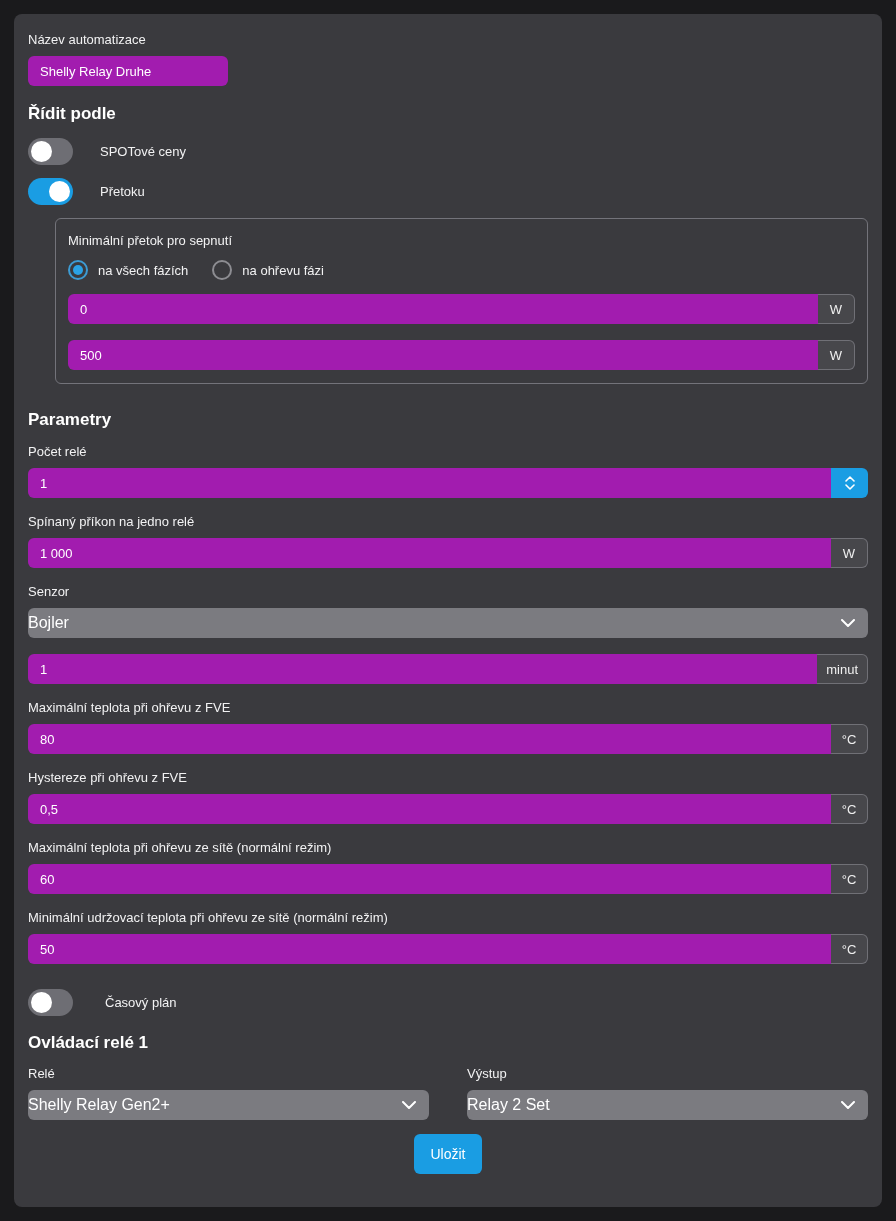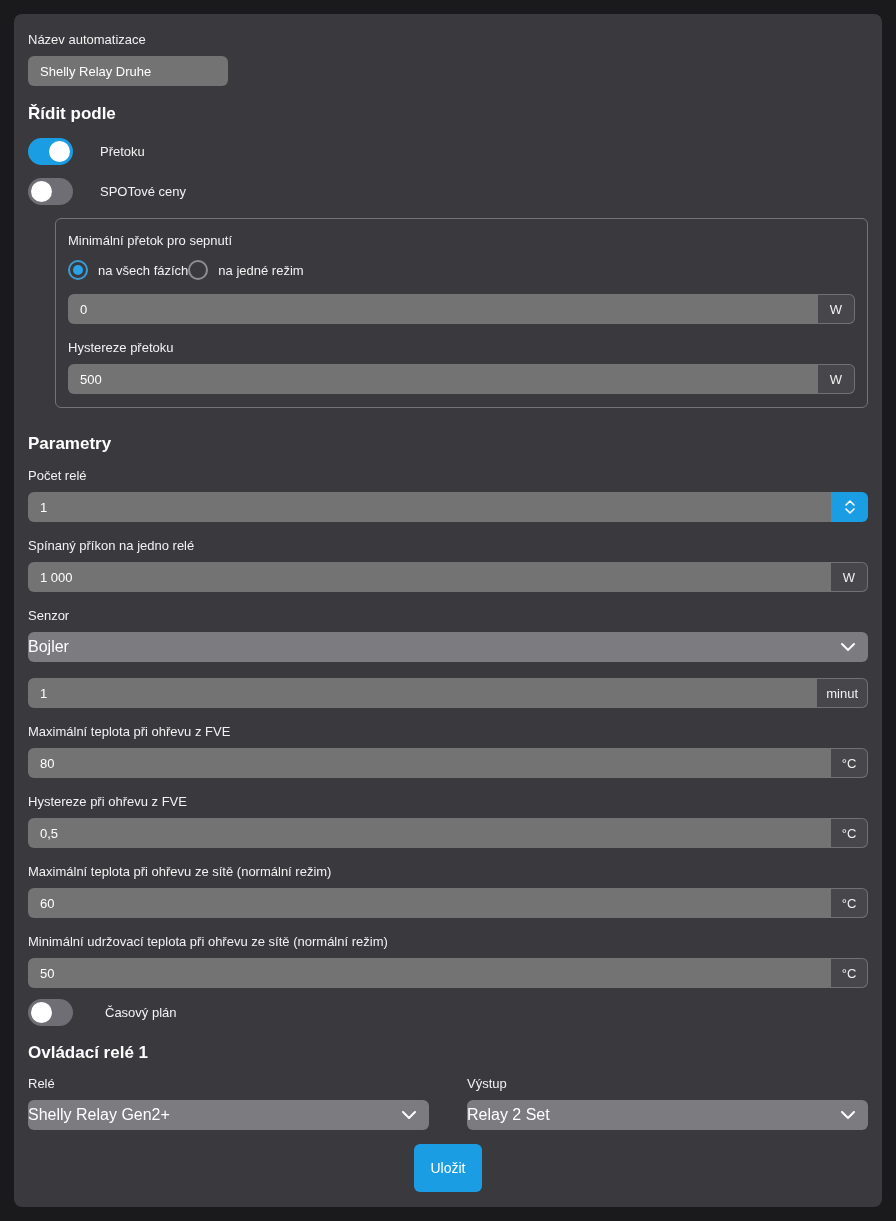--- a/index.html
+++ b/index.html
@@ -33,21 +33,21 @@
   .input-group {
     display: flex;
     width: 100%;
     height: 30px;
     border-radius: 6px;
   }
   .text-input {
     flex: 1;
     min-width: 0;
     height: 30px;
-    background: #737373;
+    background: #a21caf;
     border: none;
     outline: none;
     border-radius: 6px;
     color: #ffffff;
     font-size: 13px;
     font-family: "Liberation Sans", sans-serif;
     padding: 8px 12px;
   }
   .input-group .text-input { border-radius: 6px 0 0 6px; }
   .addon {
@@ -108,21 +108,21 @@
   .toggle-label { font-size: 13px; color: #f2f2f3; }
   
   .box {
     border: 1px solid #73737a;
     border-radius: 6px;
     padding: 14px 12px 13px 12px;
     margin-top: 2px;
     margin-left: 27px;
   }
   
-  .radio-row { display: flex; align-items: center; margin: 12px 0 14px 0; }
+  .radio-row { display: flex; align-items: center; gap: 24px; margin: 12px 0 14px 0; }
   .radio-option { display: flex; align-items: center; gap: 10px; cursor: pointer; }
   .radio-circle {
     width: 20px; height: 20px;
     border-radius: 50%;
     border: 2px solid #8d8d92;
     position: relative;
     flex: 0 0 auto;
   }
   .radio-option.on .radio-circle { border-color: #3d9bd3; }
   .radio-option.on .radio-circle::after {
@@ -160,75 +160,74 @@
     display: grid;
     grid-template-columns: 1fr 1fr;
     gap: 38px;
   }
   .button-row { display: flex; justify-content: center; margin-top: 14px; }
   .save-btn {
     background: #1a9de3;
     color: #ffffff;
     border: none;
     border-radius: 6px;
-    height: 48px;
+    height: 40px;
     padding: 0 16px;
     font-size: 14px;
     font-family: "Liberation Sans", sans-serif;
     cursor: pointer;
   }
 </style>
 </head>
 <body>
 
 <div class="panel">
 
   
   <label class="field-label">Název automatizace</label>
   <input class="text-input" type="text" value="Shelly Relay Druhe" style="">
 
   
   <h2 class="section-title">Řídit podle</h2>
 
   <div class="toggle-row">
+    <div class="toggle">
+      <div class="knob"></div>
+    </div>
+    <span class="toggle-label">SPOTové ceny</span>
+  </div>
+
+  <div class="toggle-row">
     <div class="toggle on">
       <div class="knob"></div>
     </div>
     <span class="toggle-label">Přetoku</span>
-  </div>
-
-  <div class="toggle-row">
-    <div class="toggle">
-      <div class="knob"></div>
-    </div>
-    <span class="toggle-label">SPOTové ceny</span>
   </div>
 
   
   <div class="box">
     <label class="field-label">Minimální přetok pro sepnutí</label>
 
     <div class="radio-row">
       <div class="radio-option on">
         <span class="radio-circle"></span>
         <span class="radio-label">na všech fázích</span>
       </div>
       <div class="radio-option">
         <span class="radio-circle"></span>
-        <span class="radio-label">na jedné režim</span>
+        <span class="radio-label">na ohřevu fázi</span>
       </div>
     </div>
 
     <div class="input-group">
       <input class="text-input" type="text" value="0" style="">
       <span class="addon">W</span>
     </div>
 
     <div class="row">
-      <label class="field-label">Hystereze přetoku</label>
       <div class="input-group">
         <input class="text-input" type="text" value="500" style="">
         <span class="addon">W</span>
       </div>
     </div>
   </div>
 
   
   <h2 class="section-title" style="margin-top:26px;">Parametry</h2>
 
@@ -299,21 +298,21 @@
   </div>
 
   <div class="row">
     <label class="field-label">Minimální udržovací teplota při ohřevu ze sítě (normální režim)</label>
     <div class="input-group">
       <input class="text-input" type="text" value="50" style="">
       <span class="addon">°C</span>
     </div>
   </div>
 
-  <div class="toggle-row" style="margin-top:11px; margin-bottom:0;gap:32px;">
+  <div class="toggle-row" style="margin-top:25px; margin-bottom:0;gap:32px;">
     <div class="toggle">
       <div class="knob"></div>
     </div>
     <span class="toggle-label">Časový plán</span>
   </div>
 
   
   <h2 class="section-title" style="margin-top:17px; margin-bottom:13px;">Ovládací relé 1</h2>
 
   <div class="two-col">

